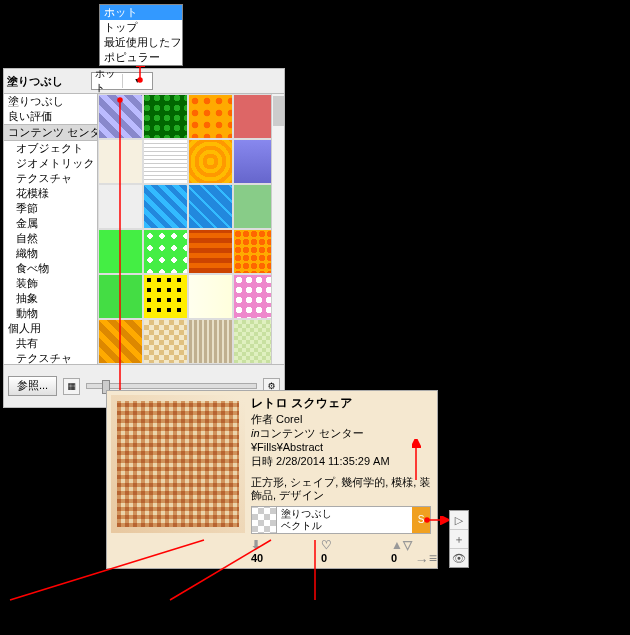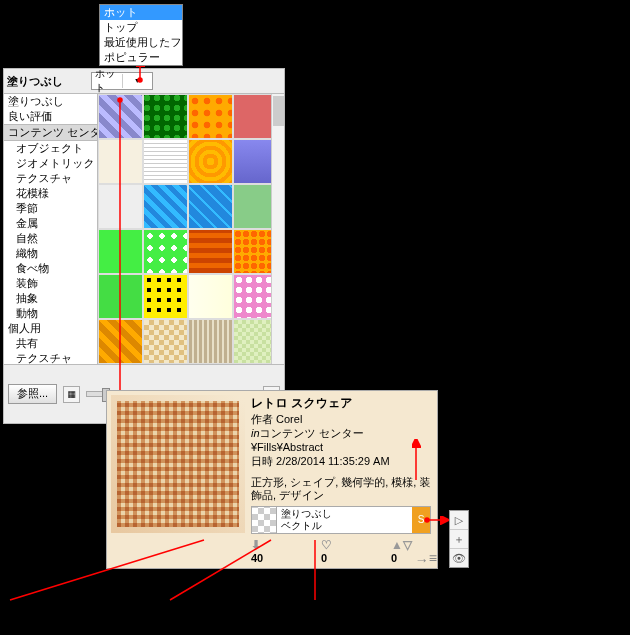--- a/index.html
+++ b/index.html
@@ -111,21 +111,21 @@
     position:absolute;
     top:2px; left:1px;
     width:11px; height:30px;
     background:#ccc;
   }
   .dlg-foot {
     display: flex;
     align-items: center;
     height: 22px;
     border-top: 1px solid #bbb;
-    padding: 18px 4px;
+    padding: 10px 4px;
     gap: 6px;
   }
   .btn-face {
     border: 1px solid #999;
     background: linear-gradient(#fff,#e0e0e0);
     padding: 1px 8px;
     height: 16px;
     line-height: 14px;
   }
   .iconbtn {

